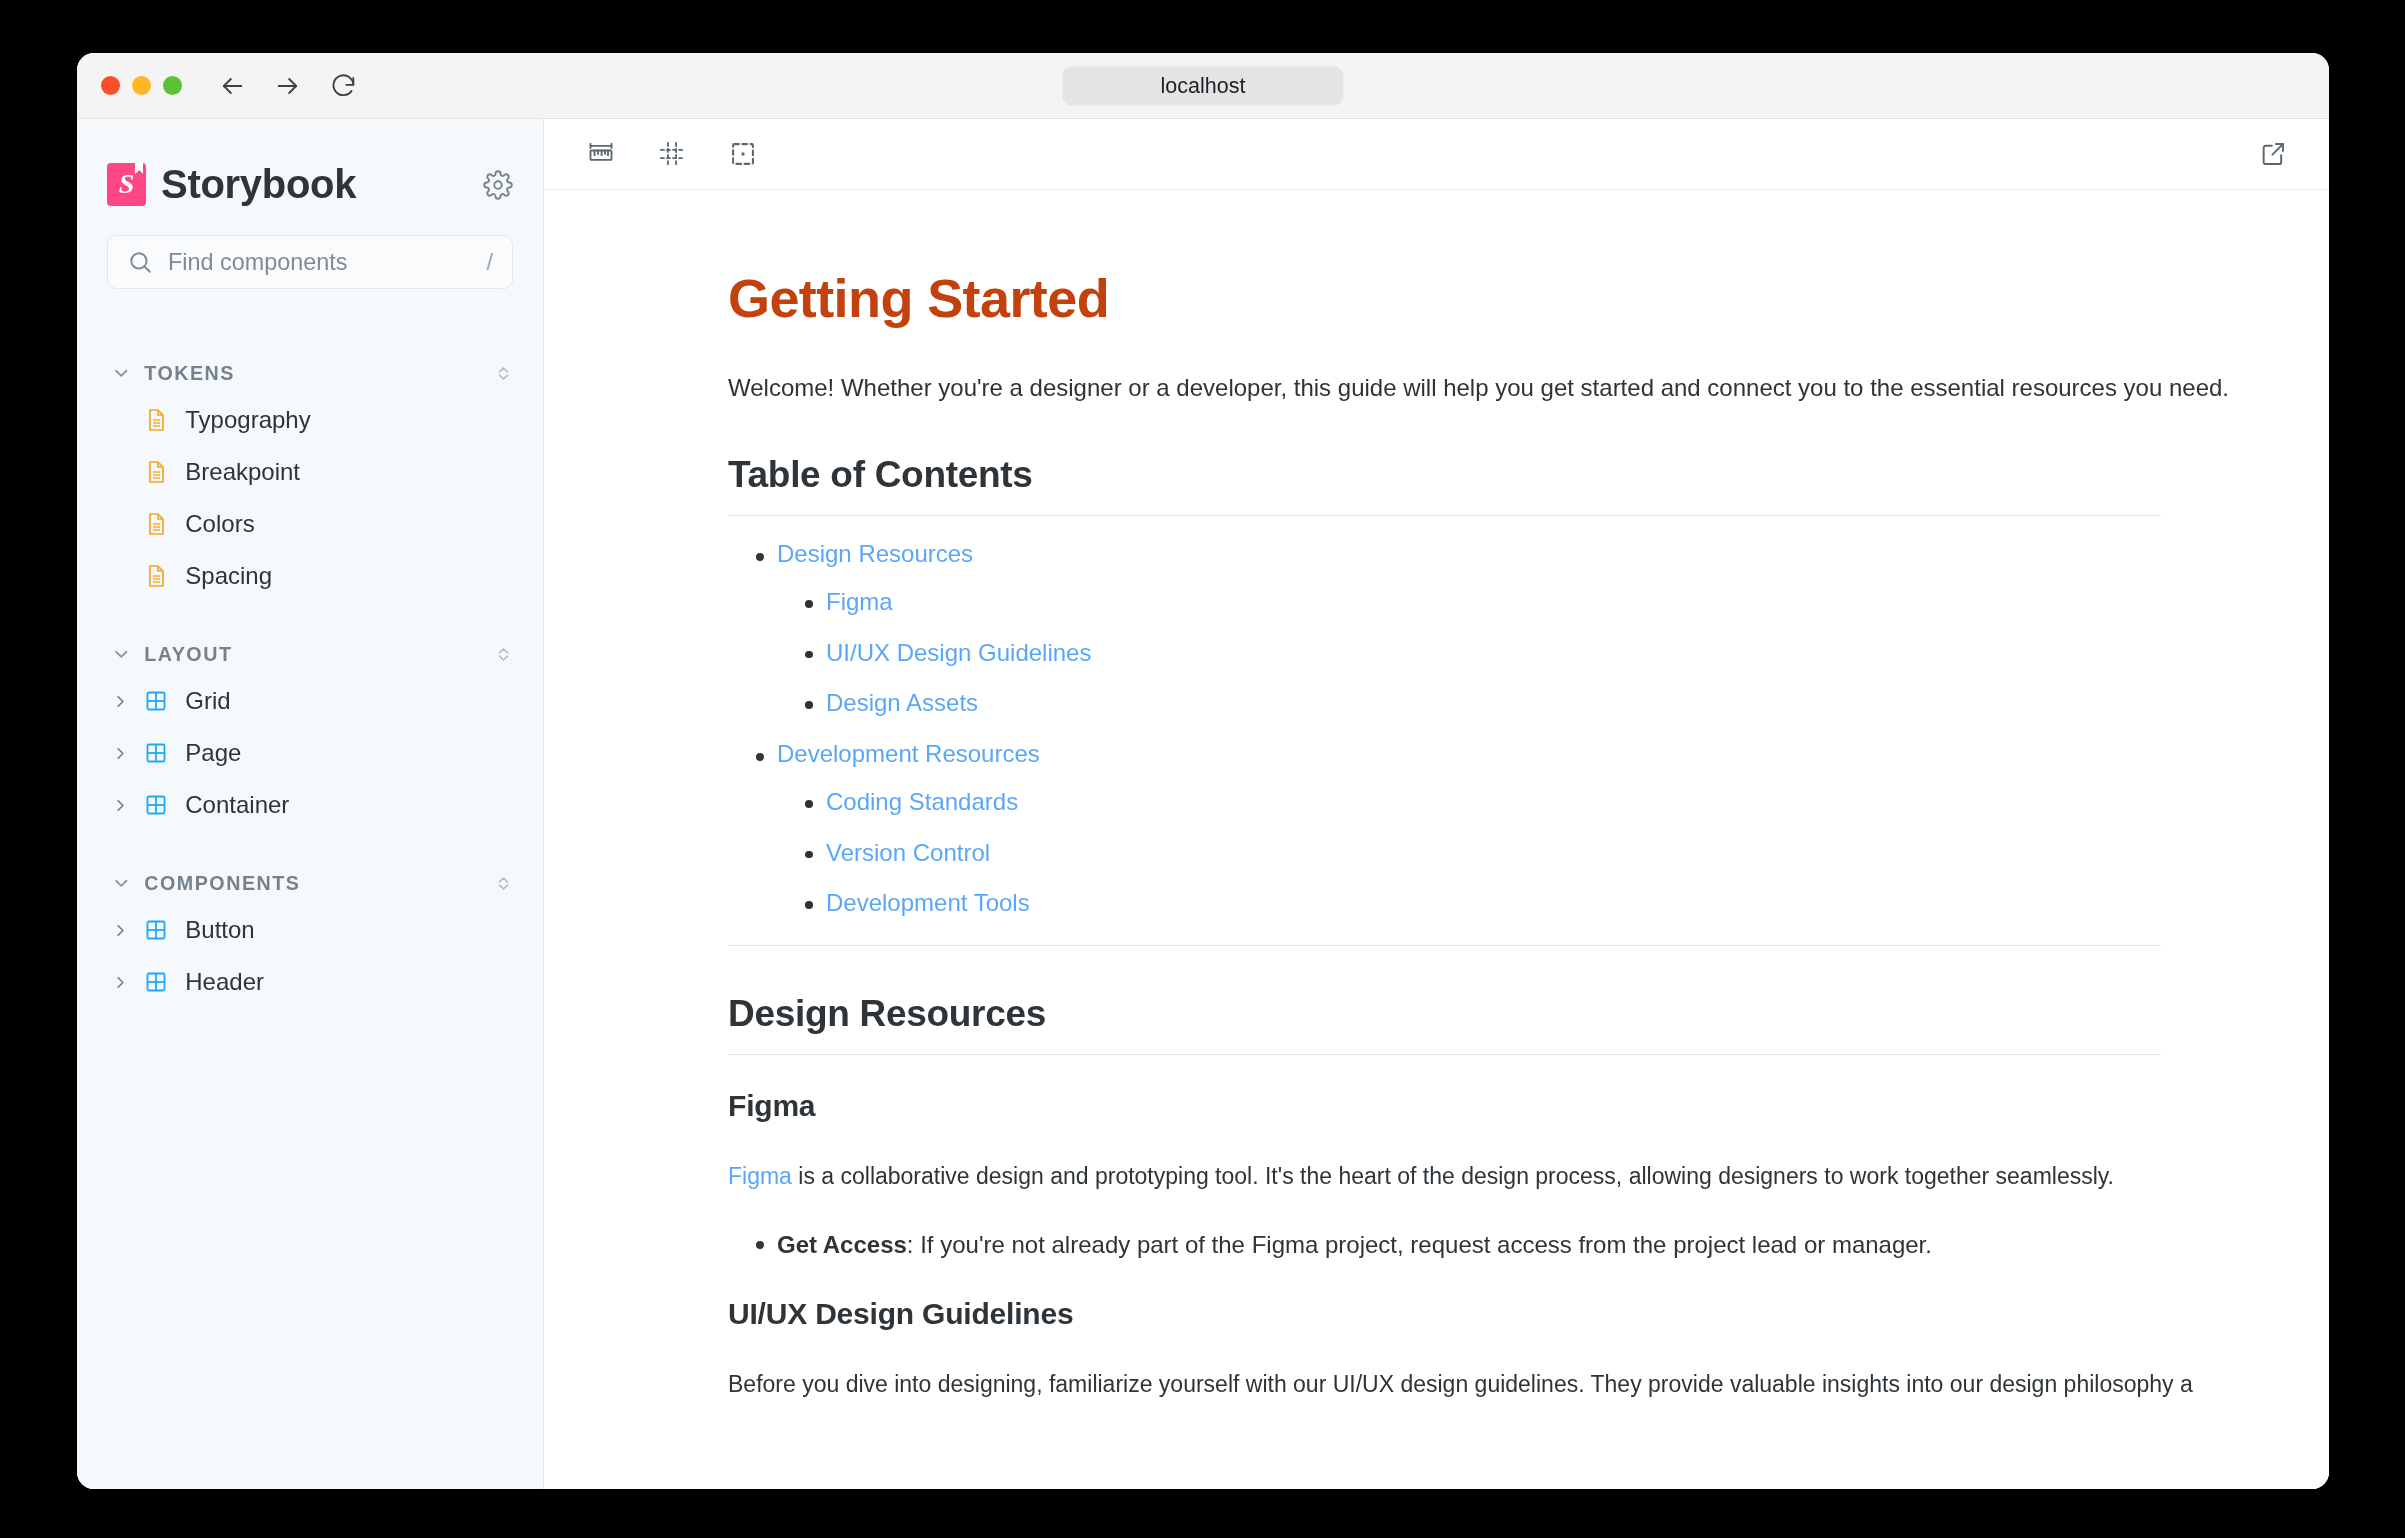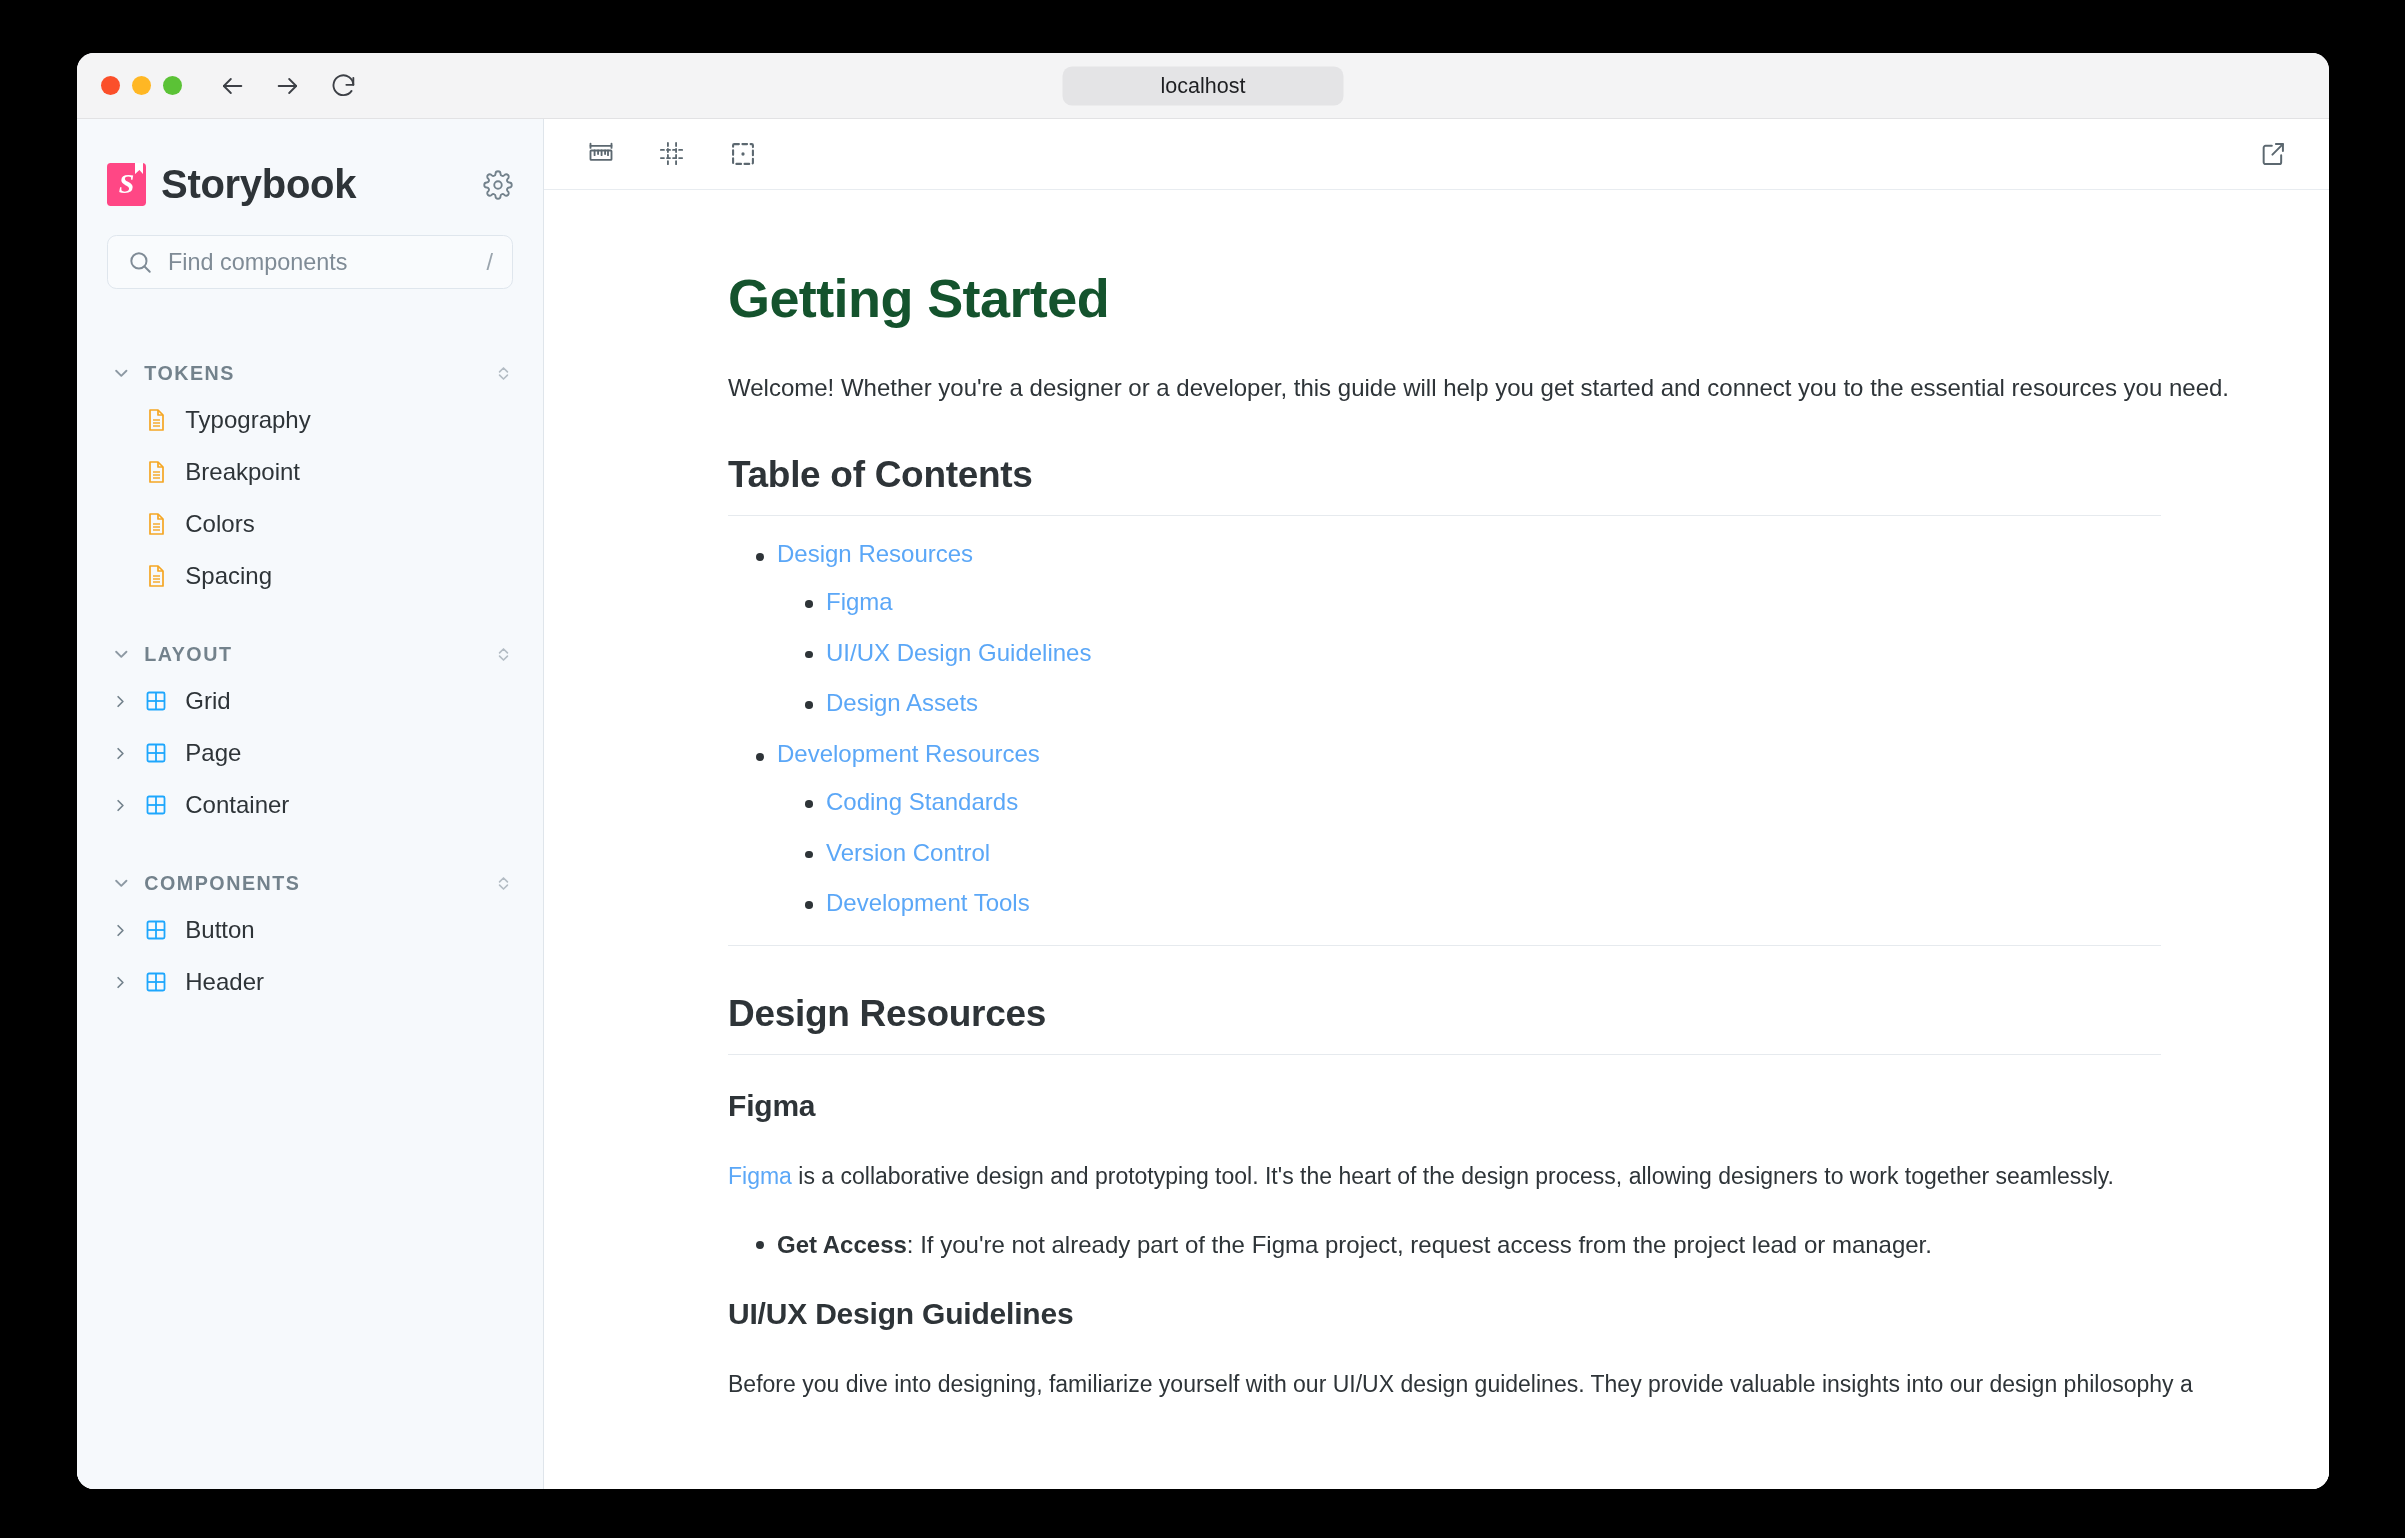--- a/index.html
+++ b/index.html
@@ -252,21 +252,21 @@
     padding: 79px 0 0 0;
   }
   .doc-inner {
     width: 1433px;
     margin: 0 0 0 184px;
   }
 
   h1.page-title {
     font-size: 54px;
     font-weight: bold;
-    color: #14532d;
+    color: #c2410c;
     letter-spacing: -0.6px;
     line-height: 1.1;
   }
 
   p.lede {
     margin-top: 41px;
     font-size: 24px;
     line-height: 1.55;
     color: #2e3438;
     white-space: nowrap;

